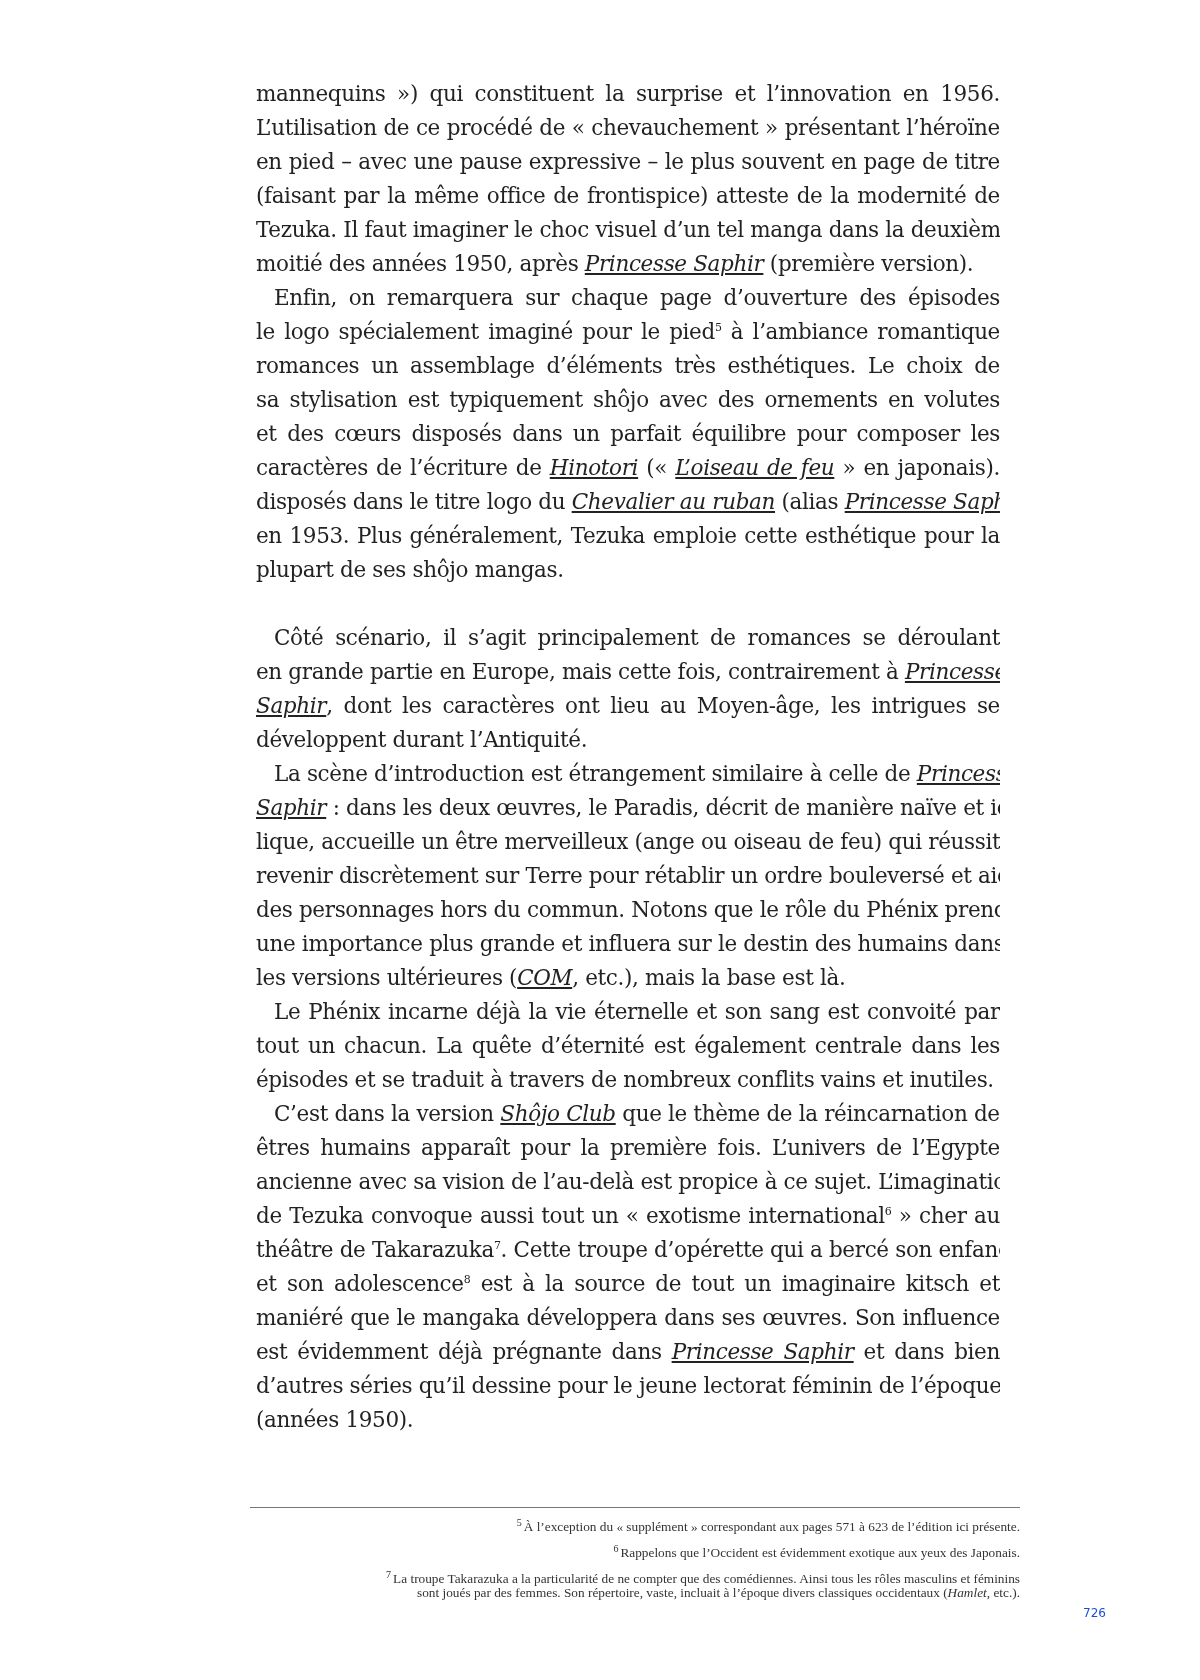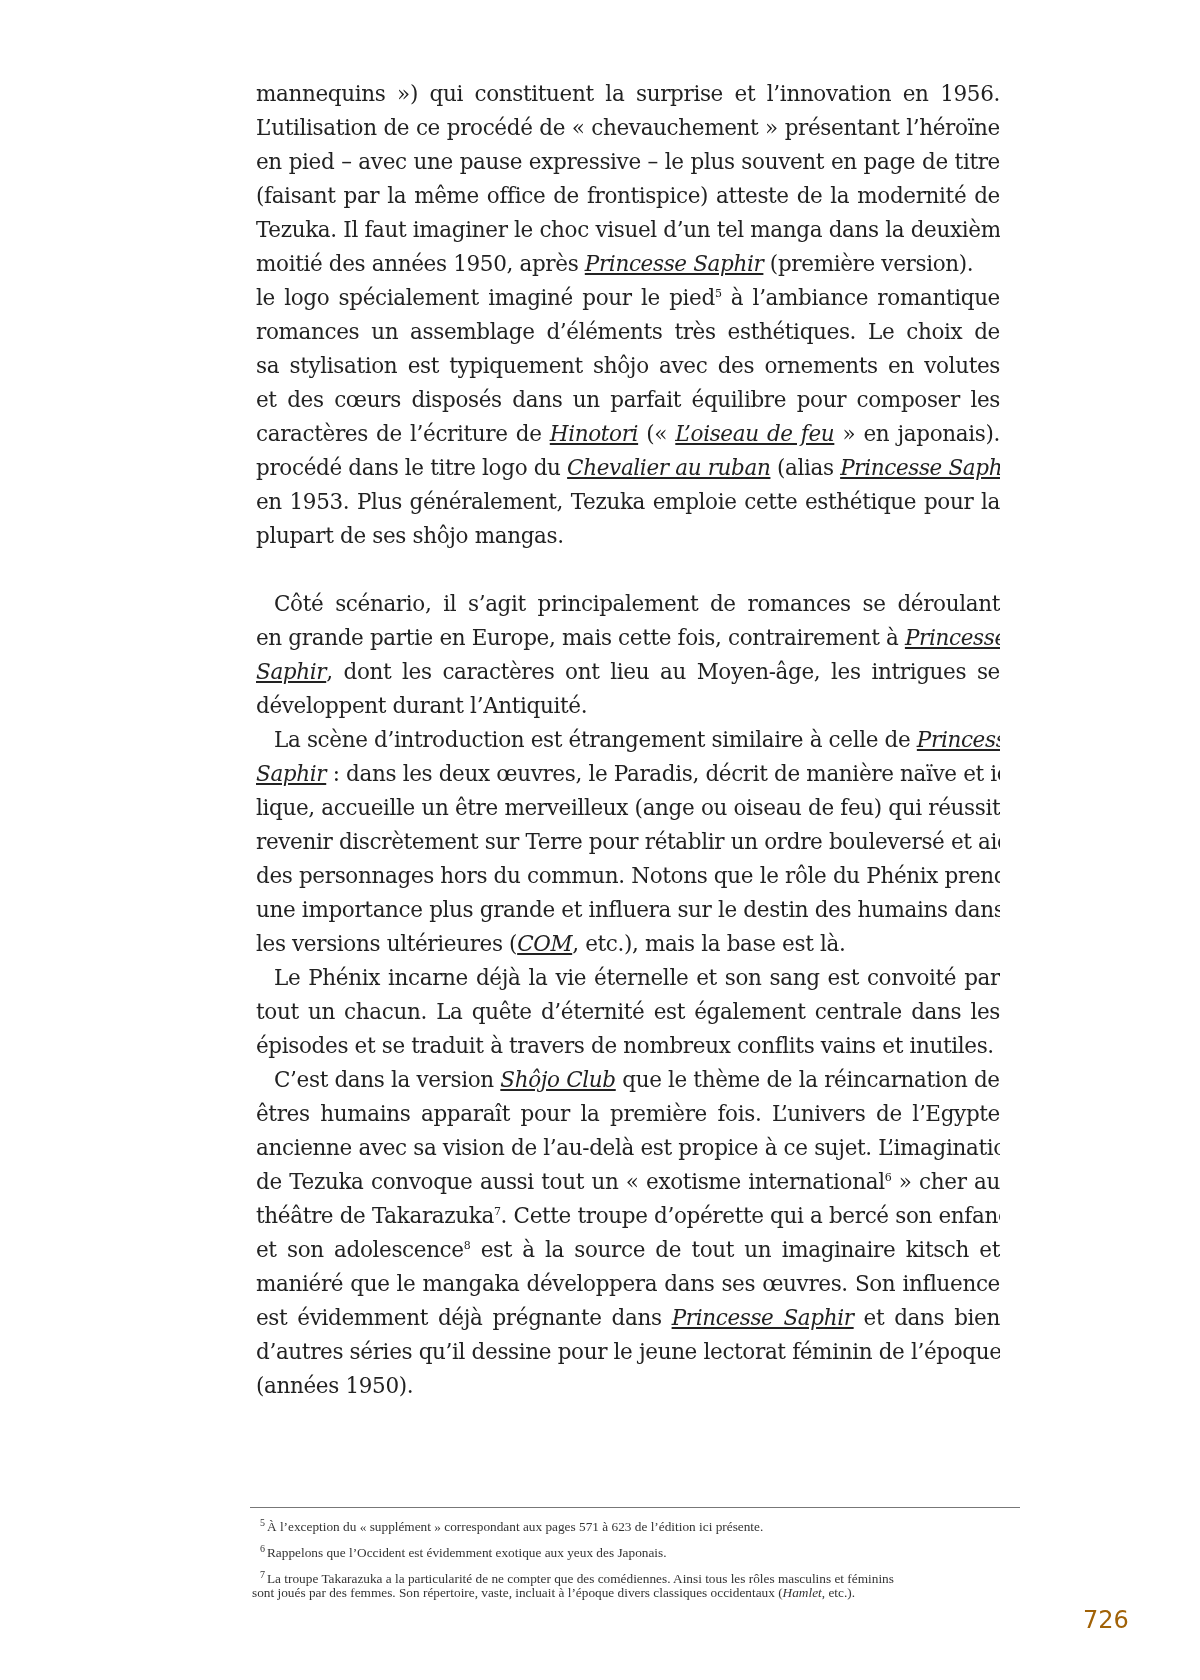--- a/index.html
+++ b/index.html
@@ -11,42 +11,43 @@
           text-align: justify; text-align-last: justify; overflow: hidden; letter-spacing: -0.35px; }
   .line.last { text-align-last: left; }
   .line.indent { padding-left: 18px; }
   .line.blank { height: 34px; }
   .line i { font-style: italic; text-decoration: underline; }
   sup { font-size: 11px; line-height: 0; vertical-align: super; }
   .rule { position: absolute; left: 234px; top: 1507px; width: 770px; height: 0;
           border-top: 1.5px solid #777777; }
   .footnotes { position: absolute; left: 244px; top: 1520px; width: 760px;
                font-family: "Liberation Serif", "DejaVu Serif", serif; font-size: 13.3px; color: #333333; }
-  .fn { line-height: 14px; margin-bottom: 12px; }
+  .fn { line-height: 14px; margin-bottom: 12px; text-align: right; }
   .fn .num { font-size: 10px; vertical-align: super; line-height: 0; margin-right: 2px; }
   .page-number { position: absolute; left: 1067px; top: 1606px; font-family: "DejaVu Sans", "Liberation Sans", sans-serif;
-                 font-size: 24px; color: #a16207; }
+                 font-size: 12px; color: #1d4ed8; }
 </style>
 </head>
 <body>
 
 <div class="page">
   <div class="body-text" id="body-text">
       <div class="line"><span>mannequins »)  qui  constituent  la  surprise  et  l’innovation  en  1956.</span></div>
       <div class="line"><span>L’utilisation de ce procédé de « chevauchement » présentant l’héroïne</span></div>
       <div class="line"><span>en pied – avec une pause expressive –  le plus souvent en page de titre</span></div>
       <div class="line"><span>(faisant par la même office de frontispice) atteste de la modernité de</span></div>
       <div class="line"><span>Tezuka. Il faut imaginer le choc visuel d’un tel manga dans la deuxième</span></div>
       <div class="line last"><span>moitié des années 1950, après </span><i>Princesse Saphir</i><span> (première version).</span></div>
+      <div class="line indent"><span>Enfin,  on  remarquera  sur  chaque  page  d’ouverture  des  épisodes</span></div>
       <div class="line"><span>le logo spécialement imaginé pour le pied</span><sup>5</sup><span> à l’ambiance romantique</span></div>
       <div class="line"><span>romances  un  assemblage  d’éléments  très  esthétiques.  Le  choix  de</span></div>
       <div class="line"><span>sa stylisation est typiquement shôjo avec des ornements en volutes</span></div>
       <div class="line"><span>et des cœurs disposés dans un parfait équilibre pour composer les</span></div>
       <div class="line"><span>caractères de l’écriture de </span><i>Hinotori</i><span> (« </span><i>L’oiseau de feu</i><span> » en japonais).</span></div>
-      <div class="line"><span>procédé dans le titre logo du </span><i>Chevalier au ruban</i><span> (alias </span><i>Princesse Saphir</i></div>
+      <div class="line"><span>disposés dans le titre logo du </span><i>Chevalier au ruban</i><span> (alias </span><i>Princesse Saphir</i></div>
       <div class="line"><span>en 1953. Plus généralement, Tezuka emploie cette esthétique pour la</span></div>
       <div class="line last"><span>plupart de ses shôjo mangas.</span></div>
       <div class="line blank"></div>
       <div class="line indent"><span>Côté  scénario,  il  s’agit  principalement  de  romances  se  déroulant</span></div>
       <div class="line"><span>en grande partie en Europe, mais cette fois, contrairement à </span><i>Princesse</i></div>
       <div class="line"><i>Saphir</i><span>,  dont  les  caractères  ont  lieu  au  Moyen-âge,  les  intrigues  se</span></div>
       <div class="line last"><span>développent durant l’Antiquité.</span></div>
       <div class="line indent"><span>La scène d’introduction est étrangement similaire à celle de </span><i>Princesse</i></div>
       <div class="line"><i>Saphir</i><span> : dans les deux œuvres, le Paradis, décrit de manière naïve et idyl-</span></div>
       <div class="line"><span>lique, accueille un être merveilleux (ange ou oiseau de feu) qui réussit à</span></div>

